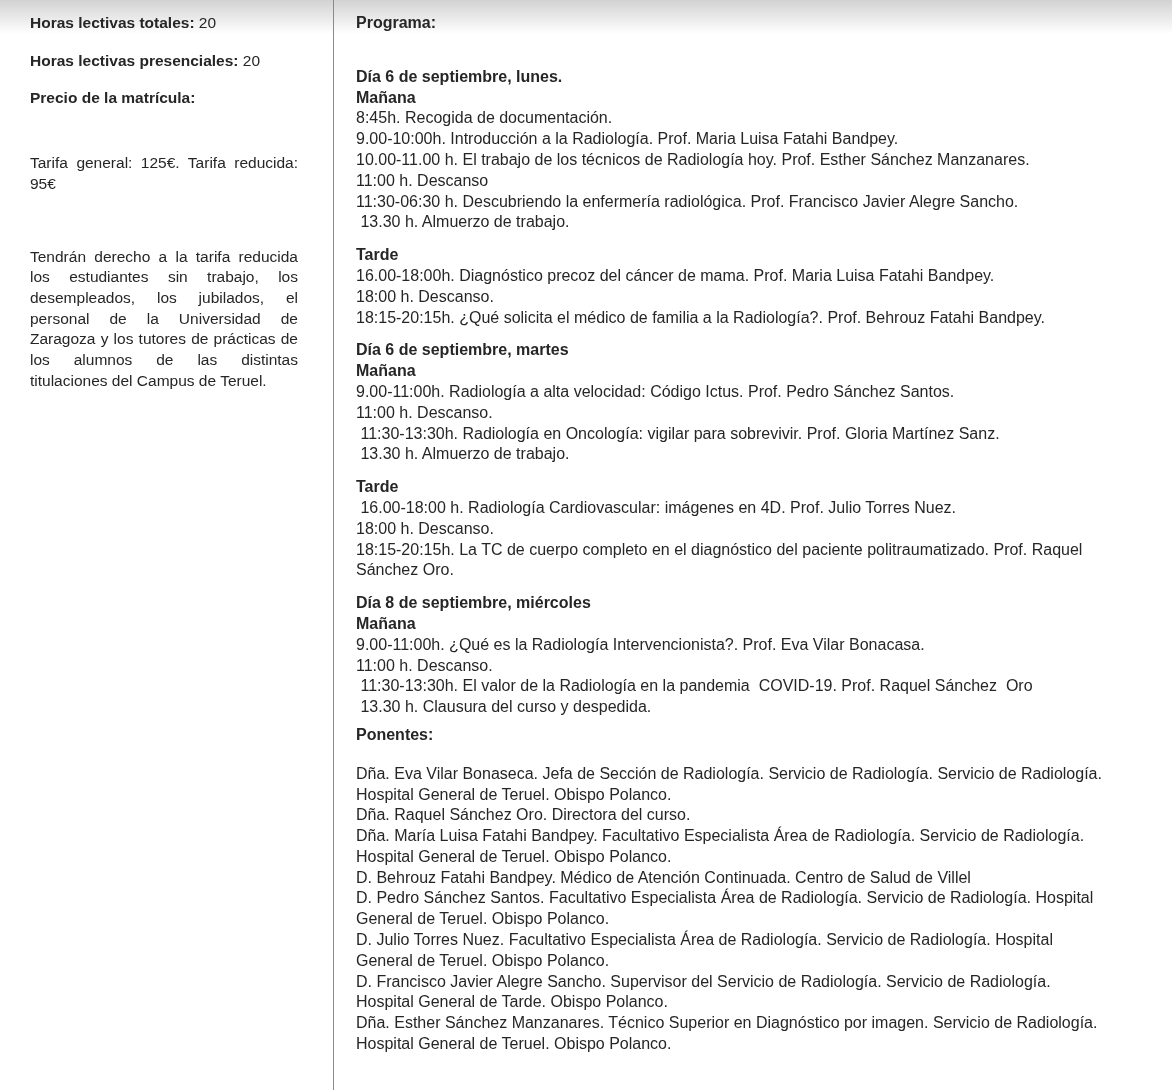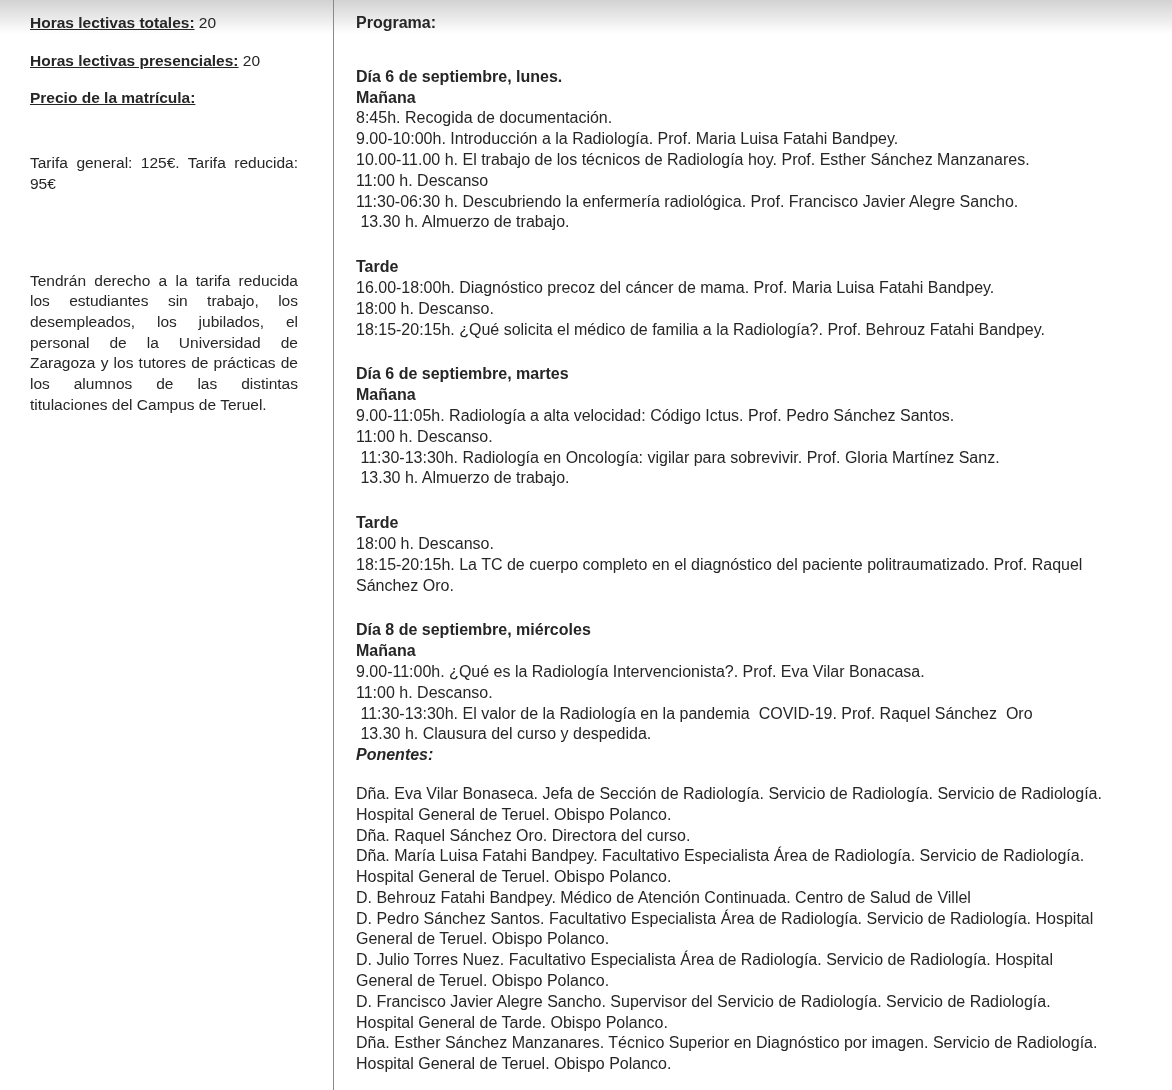--- a/index.html
+++ b/index.html
@@ -18,32 +18,32 @@
   }
   .divider {
     position: absolute; left: 333px; top: 0;
     width: 1px; height: 1090px; background: #8a8a8a;
   }
   .left-col {
     position: absolute; left: 30px; top: 13px; width: 268px;
     font-size: 15.5px; line-height: 20.7px;
   }
   .left-col .meta { margin-bottom: 17px; }
-  .left-col .meta b { font-weight: bold; text-decoration: underline; }
+  .left-col .meta b { font-weight: bold; }
   .tarifa { margin-top: 44px; text-align: justify; }
-  .nota   { margin-top: 76px; text-align: justify; }
+  .nota   { margin-top: 52px; text-align: justify; }
   .right-col {
     position: absolute; left: 356px; top: 13px; width: 750px;
     font-size: 16px; line-height: 20.8px;
   }
   .program-title { font-weight: bold; margin-bottom: 33px; }
-  .block { margin-top: 24px; }
+  .block { margin-top: 12px; }
   .line { white-space: pre-wrap; }
   .line.bold { font-weight: bold; }
-  .ponentes-title { font-weight: bold; margin-bottom: 18px; font-style: italic; }
+  .ponentes-title { font-weight: bold; margin-top: 7px; margin-bottom: 18px; }
   .ponente { white-space: pre-wrap; }
 </style>
 </head>
 <body style="background: rgb(255, 255, 255); color: rgb(38, 38, 38);">
 
 <div class="top-shade" style="background: linear-gradient(rgb(210, 210, 210) 0%, rgb(255, 255, 255) 100%);"></div>
 <div class="divider" style="background: rgb(138, 138, 138);"></div>
 
 <div class="left-col">
   <div>
@@ -70,27 +70,28 @@
       </div>
       <div class="block">
         <div class="line bold">Tarde</div>
         <div class="line">16.00-18:00h. Diagnóstico precoz del cáncer de mama. Prof. Maria Luisa Fatahi Bandpey.</div>
         <div class="line">18:00 h. Descanso.</div>
         <div class="line">18:15-20:15h. ¿Qué solicita el médico de familia a la Radiología?. Prof. Behrouz Fatahi Bandpey.</div>
       </div>
       <div class="block">
         <div class="line bold">Día 6 de septiembre, martes</div>
         <div class="line bold">Mañana</div>
-        <div class="line">9.00-11:05h. Radiología a alta velocidad: Código Ictus. Prof. Pedro Sánchez Santos.</div>
+        <div class="line">9.00-11:00h. Radiología a alta velocidad: Código Ictus. Prof. Pedro Sánchez Santos.</div>
         <div class="line">11:00 h. Descanso.</div>
         <div class="line"> 11:30-13:30h. Radiología en Oncología: vigilar para sobrevivir. Prof. Gloria Martínez Sanz.</div>
         <div class="line"> 13.30 h. Almuerzo de trabajo.</div>
       </div>
       <div class="block">
         <div class="line bold">Tarde</div>
+        <div class="line"> 16.00-18:00 h. Radiología Cardiovascular: imágenes en 4D. Prof. Julio Torres Nuez.</div>
         <div class="line">18:00 h. Descanso.</div>
         <div class="line">18:15-20:15h. La TC de cuerpo completo en el diagnóstico del paciente politraumatizado. Prof. Raquel Sánchez Oro.</div>
       </div>
       <div class="block">
         <div class="line bold">Día 8 de septiembre, miércoles</div>
         <div class="line bold">Mañana</div>
         <div class="line">9.00-11:00h. ¿Qué es la Radiología Intervencionista?. Prof. Eva Vilar Bonacasa.</div>
         <div class="line">11:00 h. Descanso.</div>
         <div class="line"> 11:30-13:30h. El valor de la Radiología en la pandemia  COVID-19. Prof. Raquel Sánchez  Oro</div>
         <div class="line"> 13.30 h. Clausura del curso y despedida.</div>

